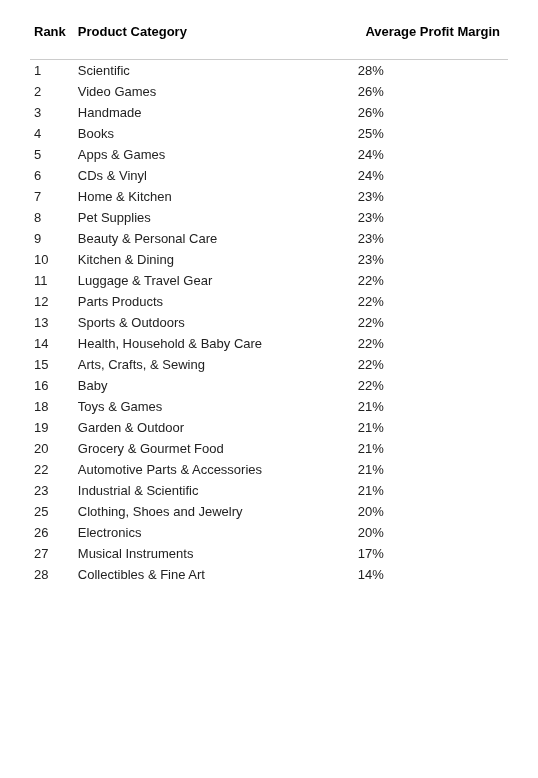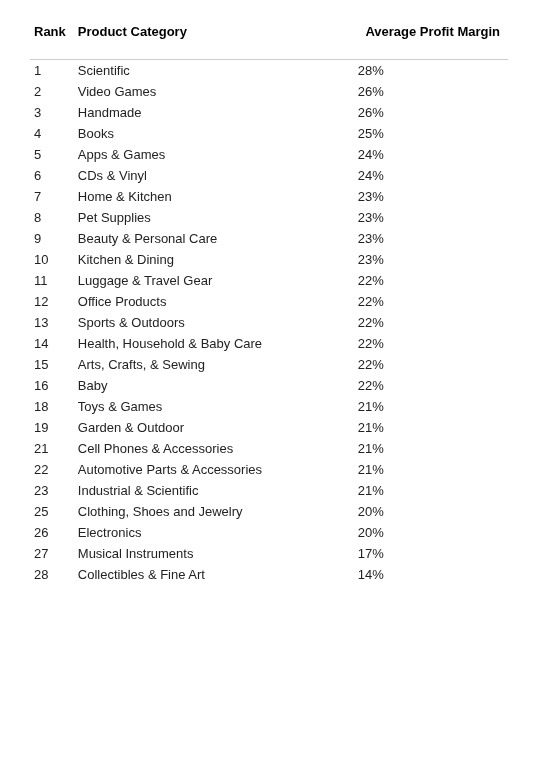--- a/index.html
+++ b/index.html
@@ -116,21 +116,21 @@
         <td class="category">Kitchen &amp; Dining</td>
         <td class="margin">23%</td>
       </tr>
       <tr>
         <td class="rank">11</td>
         <td class="category">Luggage &amp; Travel Gear</td>
         <td class="margin">22%</td>
       </tr>
       <tr>
         <td class="rank">12</td>
-        <td class="category">Office Products</td>
+        <td class="category">Parts Products</td>
         <td class="margin">22%</td>
       </tr>
       <tr>
         <td class="rank">13</td>
         <td class="category">Sports &amp; Outdoors</td>
         <td class="margin">22%</td>
       </tr>
       <tr>
         <td class="rank">14</td>
         <td class="category">Health, Household &amp; Baby Care</td>
@@ -150,22 +150,22 @@
         <td class="rank">18</td>
         <td class="category">Toys &amp; Games</td>
         <td class="margin">21%</td>
       </tr>
       <tr>
         <td class="rank">19</td>
         <td class="category">Garden &amp; Outdoor</td>
         <td class="margin">21%</td>
       </tr>
       <tr>
-        <td class="rank">21</td>
-        <td class="category">Cell Phones &amp; Accessories</td>
+        <td class="rank">20</td>
+        <td class="category">Grocery &amp; Gourmet Food</td>
         <td class="margin">21%</td>
       </tr>
       <tr>
         <td class="rank">22</td>
         <td class="category">Automotive Parts &amp; Accessories</td>
         <td class="margin">21%</td>
       </tr>
       <tr>
         <td class="rank">23</td>
         <td class="category">Industrial &amp; Scientific</td>

